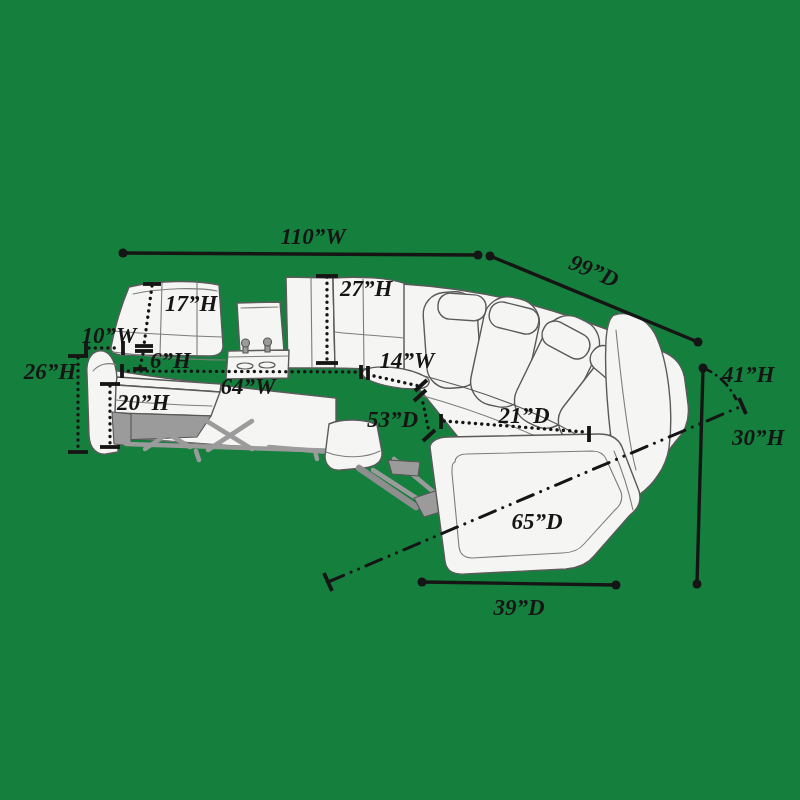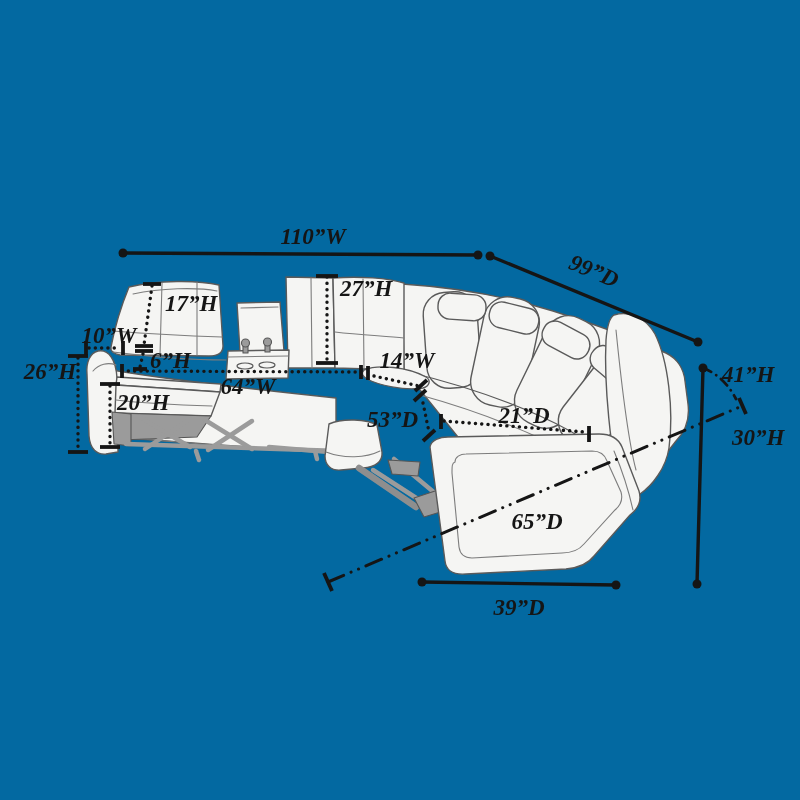--- a/index.html
+++ b/index.html
@@ -4,21 +4,21 @@
 <style>
   html, body {
     margin: 0;
     padding: 0;
     background: #ffffff;
   }
   .stage {
     position: relative;
     width: 800px;
     height: 800px;
-    background: #0369a1;
+    background: #15803d;
     overflow: hidden;
   }
   svg { display: block; }
 
   
   .solid { stroke:#151515; stroke-width:3.4; stroke-linecap:round; fill:none; }
   .dot   { stroke:#151515; stroke-width:3.4; stroke-linecap:round; stroke-dasharray:0.1 6.2; fill:none; }
   .cap   { stroke:#151515; stroke-width:3.8; stroke-linecap:butt; fill:none; }
   .dd    { stroke:#151515; stroke-width:3;   stroke-linecap:round; stroke-dasharray:17 8 0.1 8 0.1 8; fill:none; }
   .dds   { stroke:#151515; stroke-width:2.8; stroke-linecap:round; stroke-dasharray:9 6 0.1 6; fill:none; }

